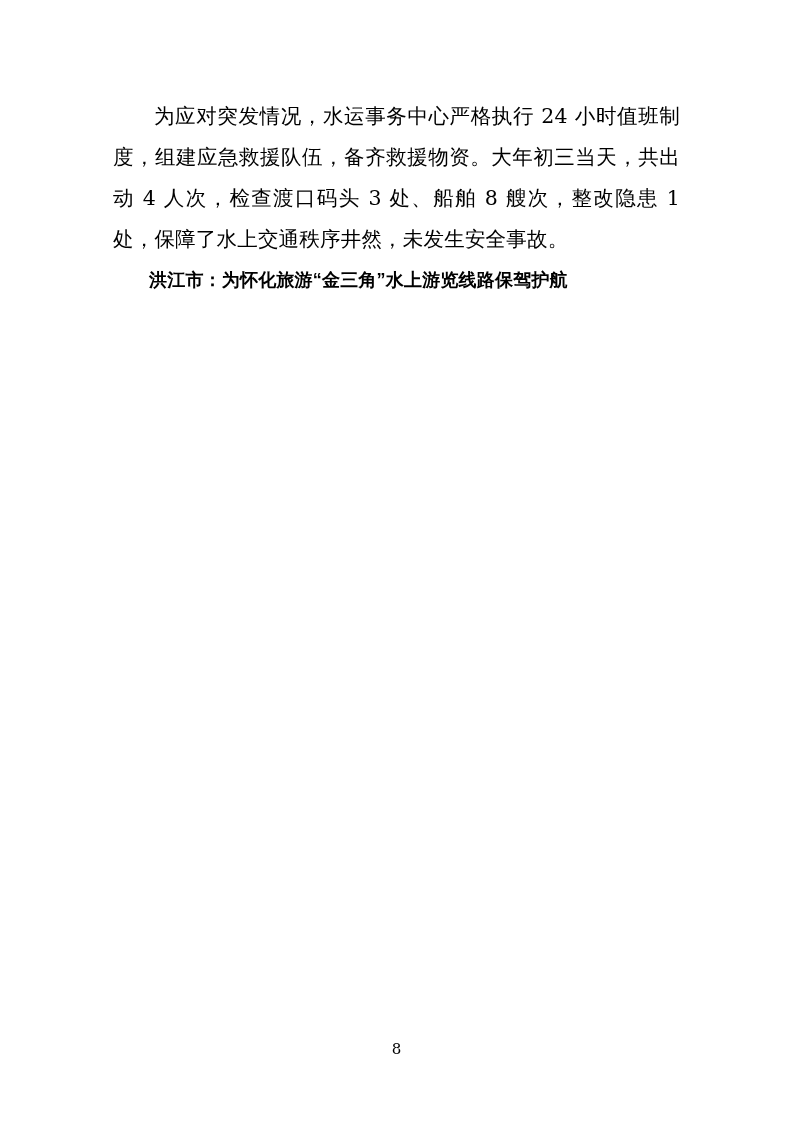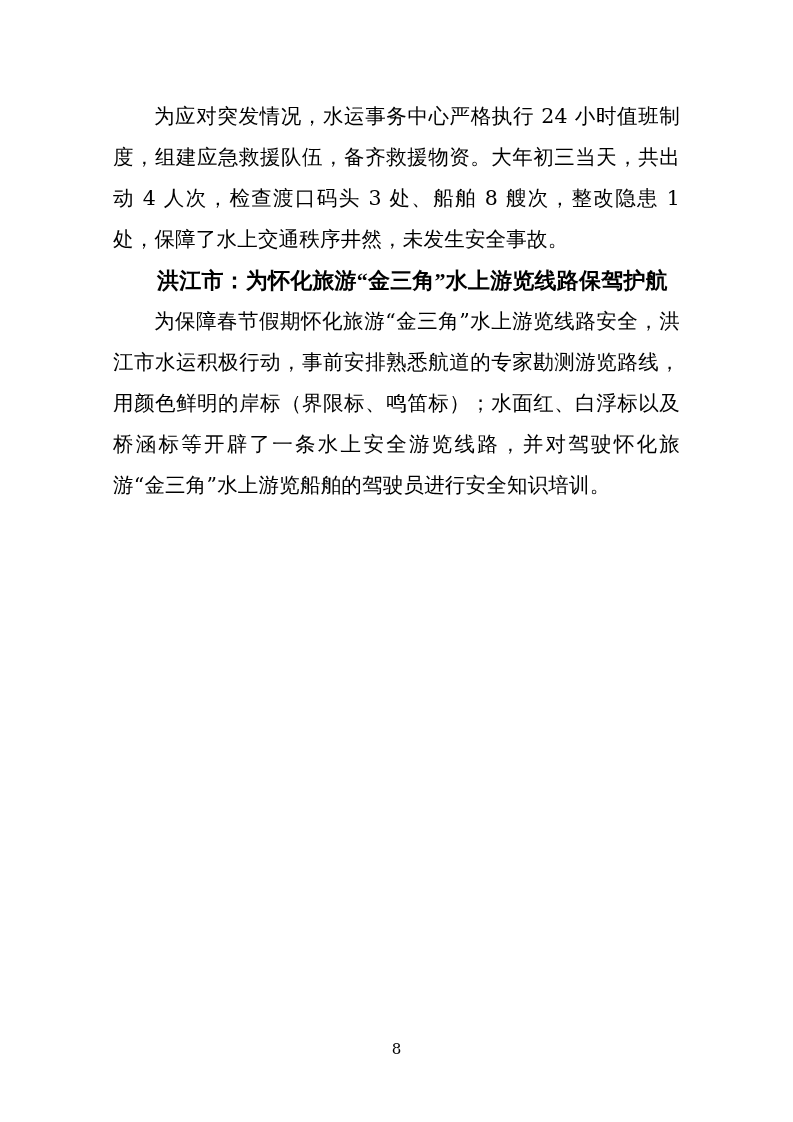--- a/index.html
+++ b/index.html
@@ -33,42 +33,41 @@
     font-size: 20.5px;
     line-height: 41px;
     text-align: justify;
     text-justify: inter-ideograph;
     text-indent: 2em;
     margin: 0 0 0 0;
     letter-spacing: 0.2px;
     font-family: "DejaVu Serif", "Liberation Serif", serif;
   }
   .heading {
-    font-size: 22px;
+    font-size: 18px;
     line-height: 41px;
     font-weight: bold;
     text-indent: 2em;
     margin: 0;
     letter-spacing: 0.2px;
-    font-family: Liberation Serif, serif;
+    font-family: Liberation Sans, sans-serif;
   }
   .page-number {
     position: absolute;
     left: 0;
     top: 1040px;
     width: 793px;
     text-align: center;
     font-size: 15px;
     font-family: "DejaVu Serif", "Liberation Serif", serif;
     color: #000000;
   }
 </style>
 </head>
 <body>
 
 <div class="page">
   <div class="content">
     <p class="para">为应对突发情况，水运事务中心严格执行 24 小时值班制度，组建应急救援队伍，备齐救援物资。大年初三当天，共出动 4 人次，检查渡口码头 3 处、船舶 8 艘次，整改隐患 1 处，保障了水上交通秩序井然，未发生安全事故。</p>
     <p class="heading">洪江市：为怀化旅游“金三角”水上游览线路保驾护航</p>
-    <p class="para">为保障春节假期怀化旅游“金三角”水上游览线路安全，洪江市水运积极行动，事前安排熟悉航道的专家勘测游览路线，用颜色鲜明的岸标（界限标、鸣笛标）；水面红、白浮标以及桥涵标等开辟了一条水上安全游览线路，并对驾驶怀化旅游“金三角”水上游览船舶的驾驶员进行安全知识培训。</p>
   </div>
   <div class="page-number">8</div>
 </div>
 
 </body></html>

